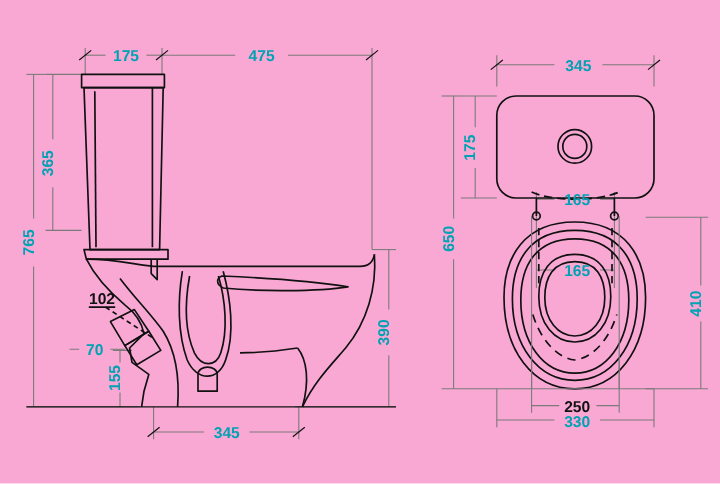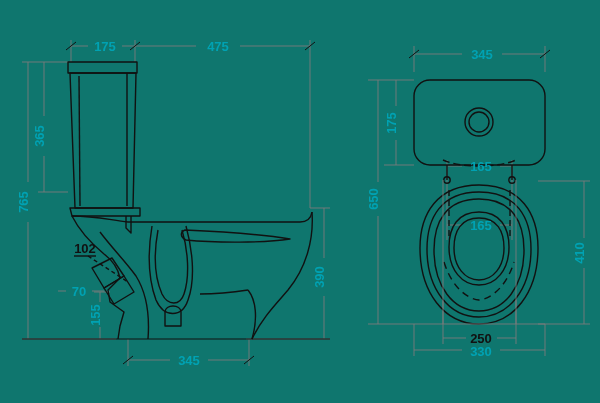--- a/index.html
+++ b/index.html
@@ -1,18 +1,18 @@
 <!DOCTYPE html>
 <html><head>
 <meta charset="utf-8">
 <style>
   html,body{margin:0;padding:0;background:#ffffff;}
   body{width:600px;height:403px;overflow:hidden;
        font-family:"Liberation Sans",sans-serif;}
-  #stage{position:relative;width:600px;height:403px;background:#0f766e;}
+  #stage{position:relative;width:600px;height:403px;background:#f9a8d4;}
   #stage svg{position:absolute;left:0;top:0;}
   .dimtext{font-family:"Liberation Sans",sans-serif;font-size:13px;font-weight:700;}
   .dimtext.cyan{fill:#00a2b3;}
   .dimtext.black{fill:#111111;}
 </style>
 </head>
 <body>
 
 <div id="stage">
 

